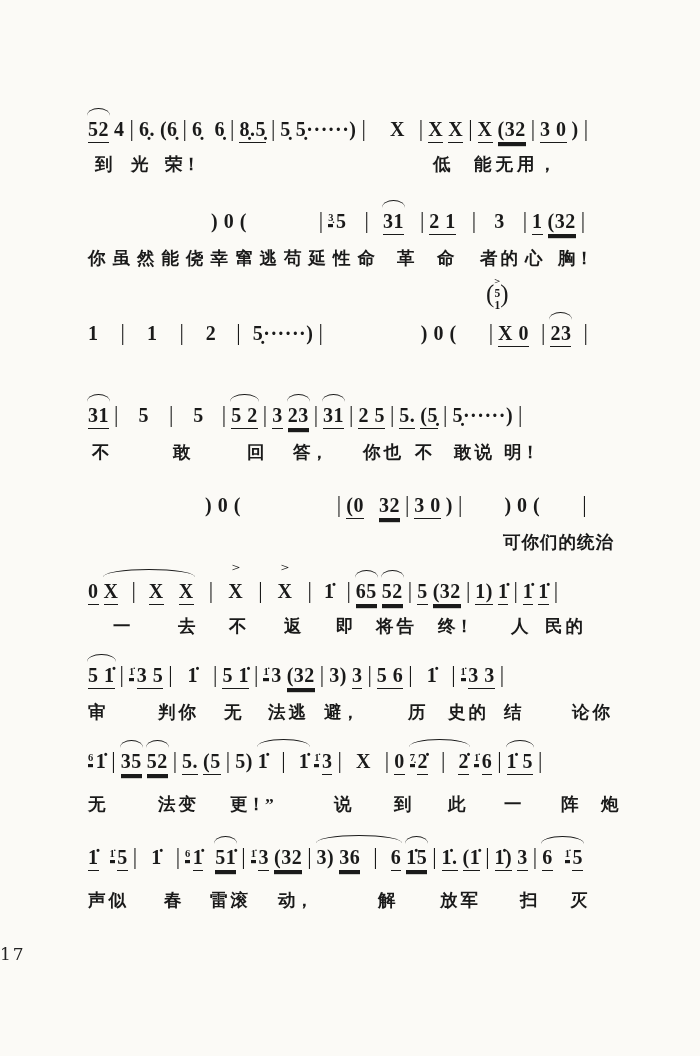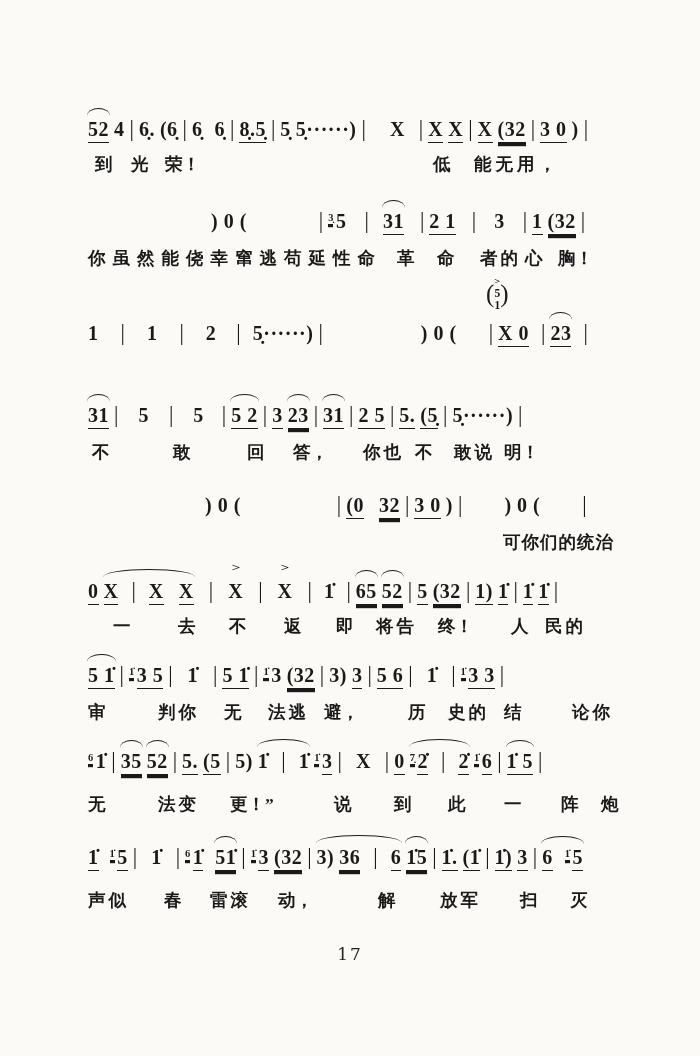--- a/index.html
+++ b/index.html
@@ -38,21 +38,21 @@
   
   .ann{position:absolute;display:inline-flex;align-items:center;font-weight:700;}
   .ann .p{font-size:25px;font-weight:400;transform:scaleY(1.05);}
   .ann .col{display:inline-flex;flex-direction:column;align-items:center;font-size:11.5px;line-height:1.05;}
   .ann .col .a{font-style:normal;font-size:10.5px;transform:scaleY(.8);}
   
   .lrow{position:absolute;left:0;width:100%;height:26px;font-size:17.5px;font-weight:700;}
   .lrow b{position:absolute;top:0;font-weight:700;white-space:nowrap;}
   
   .pageno{
-    position:absolute;top:944px;left:0;width:100%;text-align:center;
+    position:absolute;top:944px;left:0;width:100%;text-align:left;
     font-family:"DejaVu Serif",serif;font-size:17px;letter-spacing:2px;color:#222;
   }
 </style>
 </head>
 <body>
 
 <div class="sheet">
   <div class="content" id="score">
       <div class="mrow" style="top: 116px;">
         <span class="tok">

